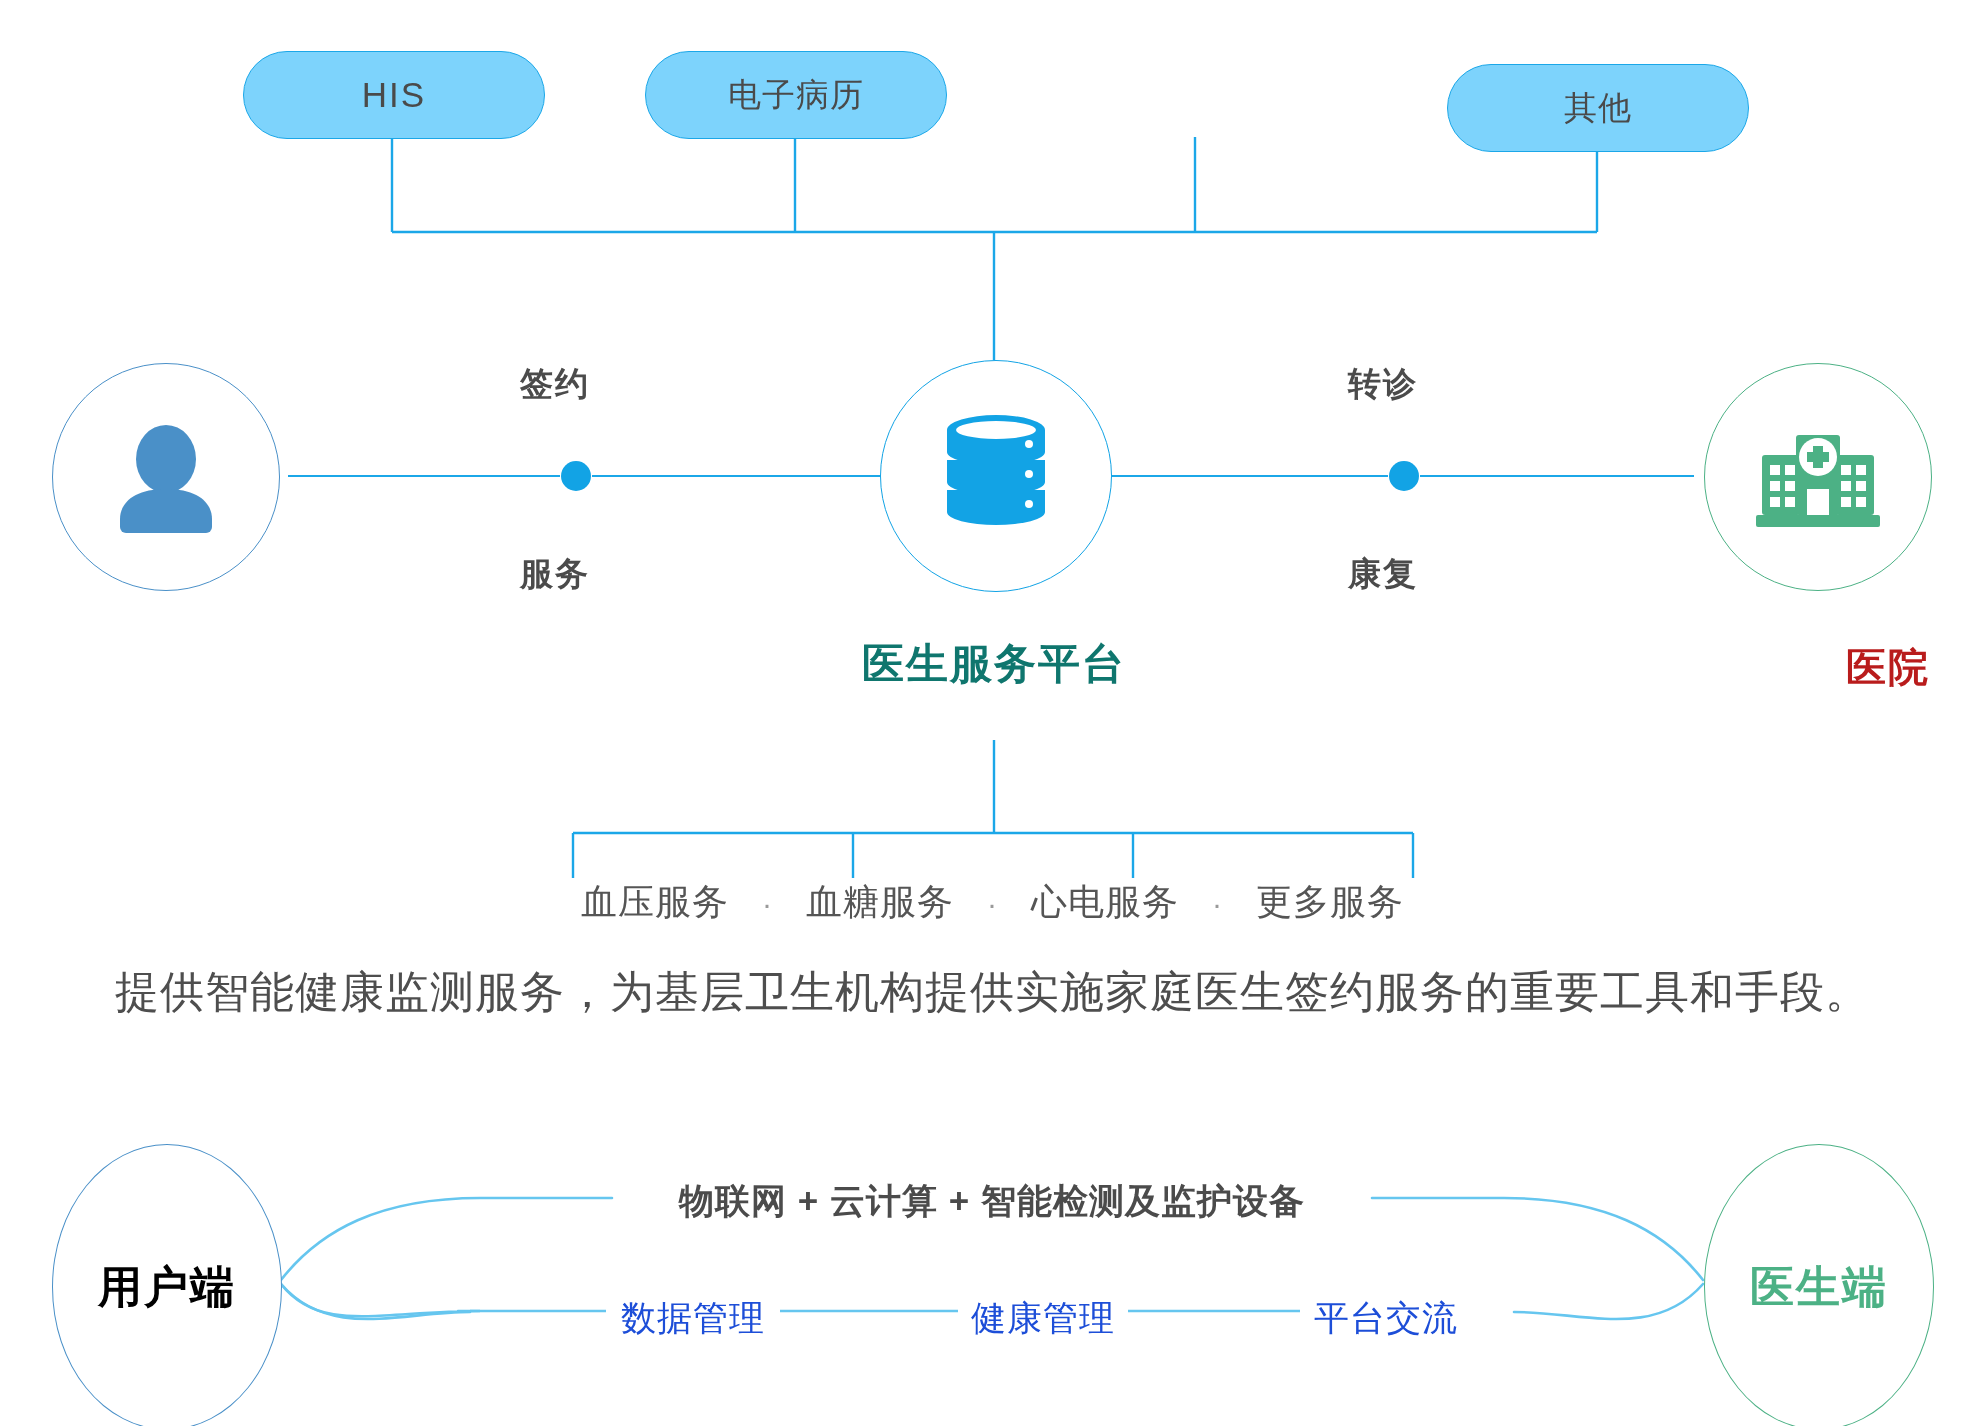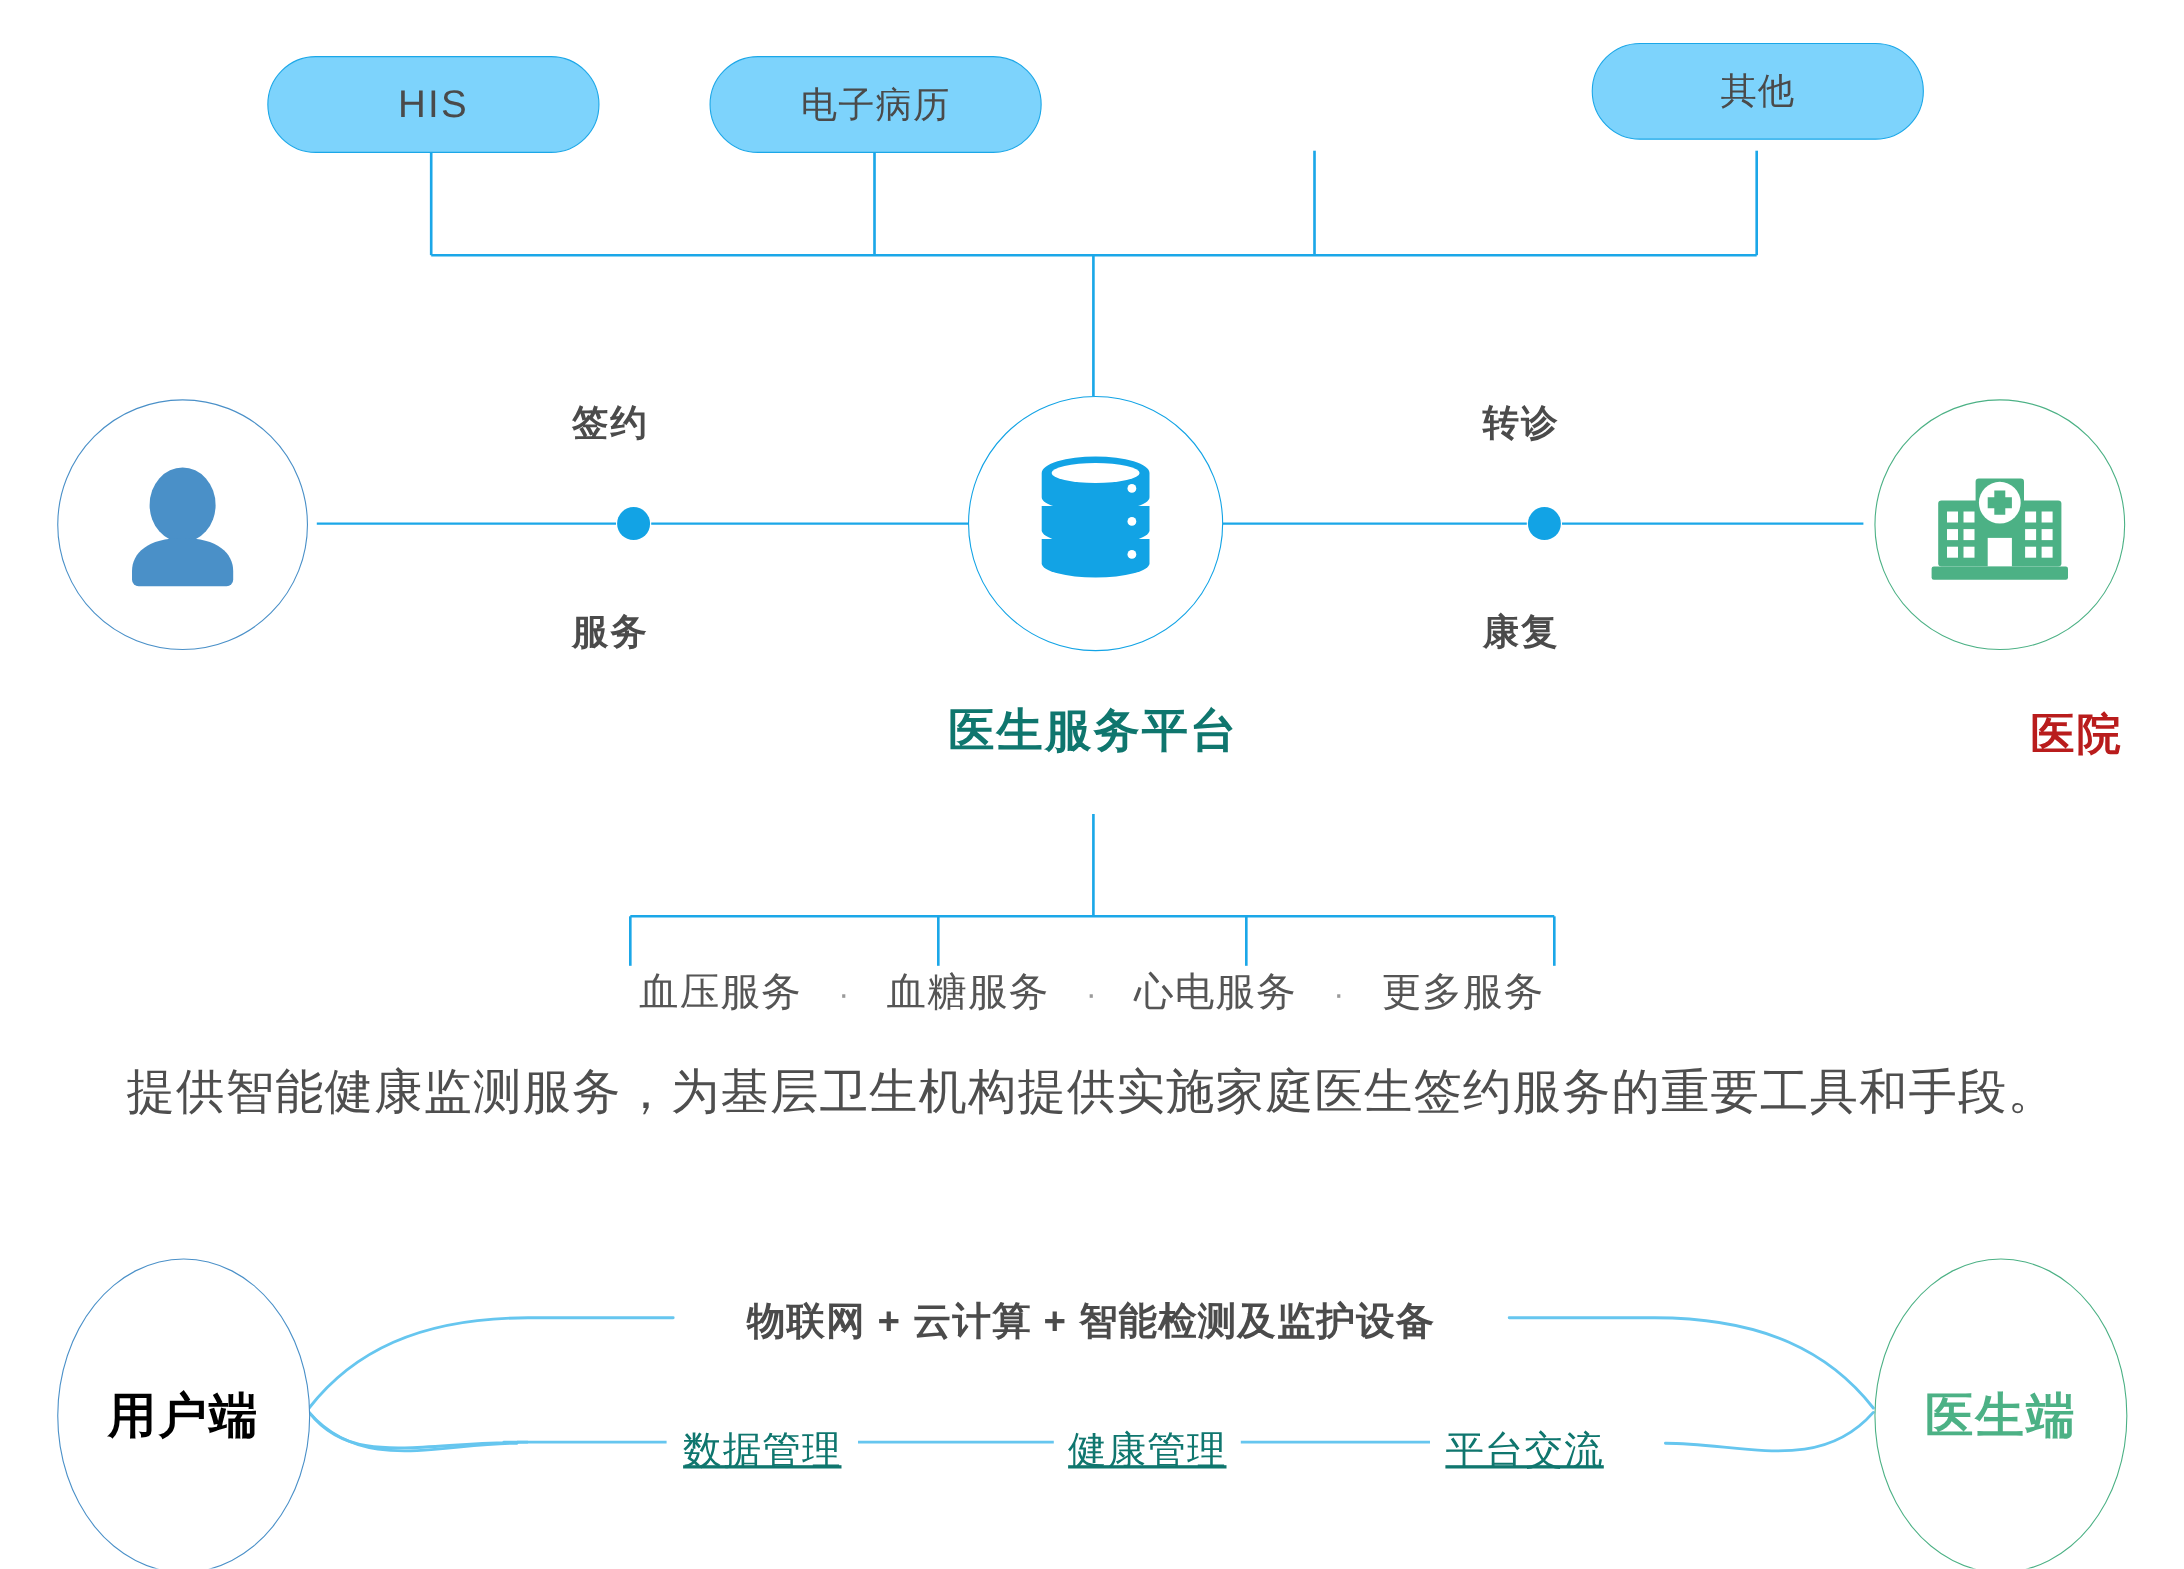--- a/index.html
+++ b/index.html
@@ -66,23 +66,22 @@
   }
 
   
   .rail-top{
     position:absolute;top:1178px;white-space:nowrap;
     font-weight:bold;font-size:35px;color:#4b4b4b;letter-spacing:1px;
     text-align:center;
   }
   .rail-bot{
     position:absolute;top:1295px;white-space:nowrap;
-    font-size:35px;color:#0f766e;letter-spacing:1px;
+    font-size:35px;color:#1d4ed8;letter-spacing:1px;
     text-align:center;
-    text-decoration:underline;
   }
 
   
   .ecap{
     position:absolute;white-space:nowrap;
     font-weight:bold;font-size:44px;letter-spacing:2px;
   }
   .ecap.blue{color:#000000;}
   .ecap.green{color:#4cb185;}
 </style>
@@ -140,21 +139,21 @@
       <path d="M1128 1311 L 1300 1311"></path>
     </g>
   </svg>
 
   <div class="pill latin" style="left:243px;top:51px;width:300px;">
     <span>HIS</span>
   </div>
   <div class="pill" style="left:645px;top:51px;width:300px;">
     <span>电子病历</span>
   </div>
-  <div class="pill" style="left:1447px;top:39px;width:300px;align-items:center;">
+  <div class="pill" style="left:1447px;top:64px;width:300px;align-items:center;">
     <span>其他</span>
   </div>
 
   <div class="circ blue" style="left:52px;top:363px;width:226px;height:226px;">
     <svg width="120" height="120" viewBox="0 0 120 120">
       <ellipse cx="60" cy="42" rx="30" ry="34" fill="#4a90c8"></ellipse>
       <path d="M60 72 C 28 72, 14 86, 14 102 L14 110 A6 6 0 0 0 20 116 L100 116 A6 6 0 0 0 106 110 L106 102 C106 86, 92 72, 60 72 Z" fill="#4a90c8"></path>
     </svg>
   </div>
 

